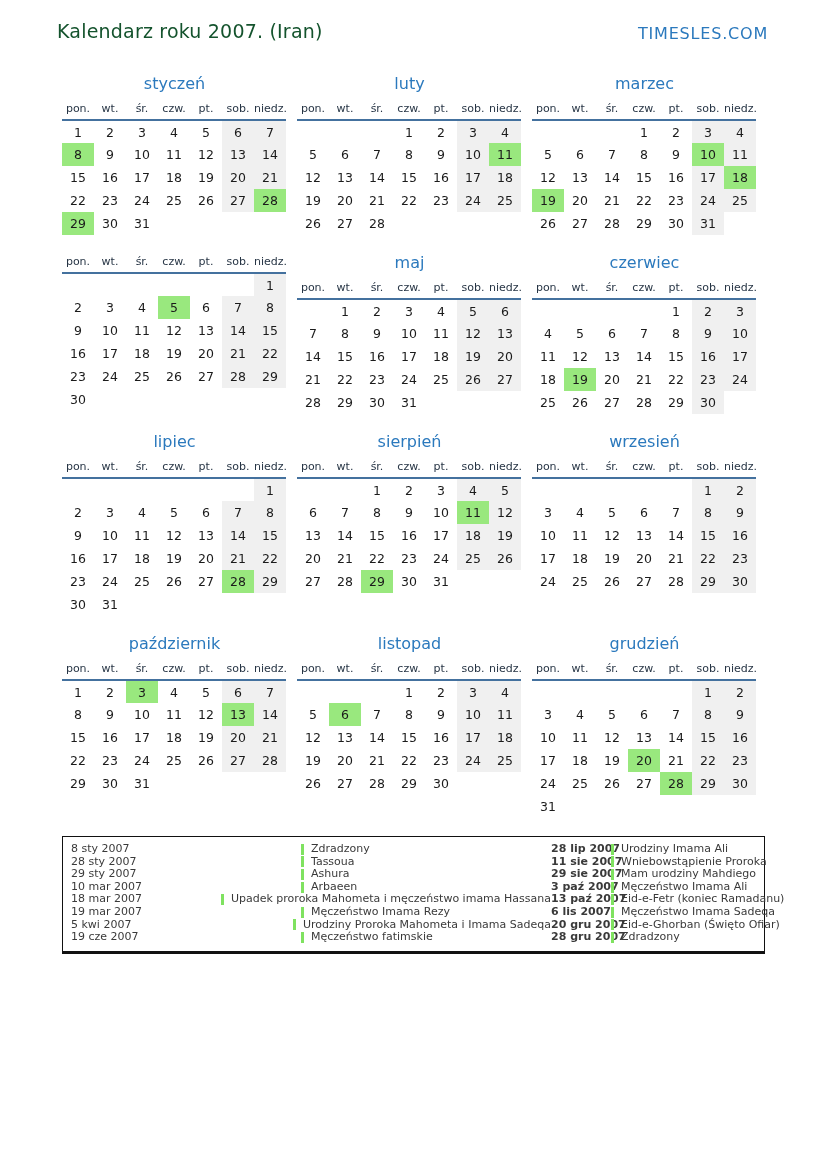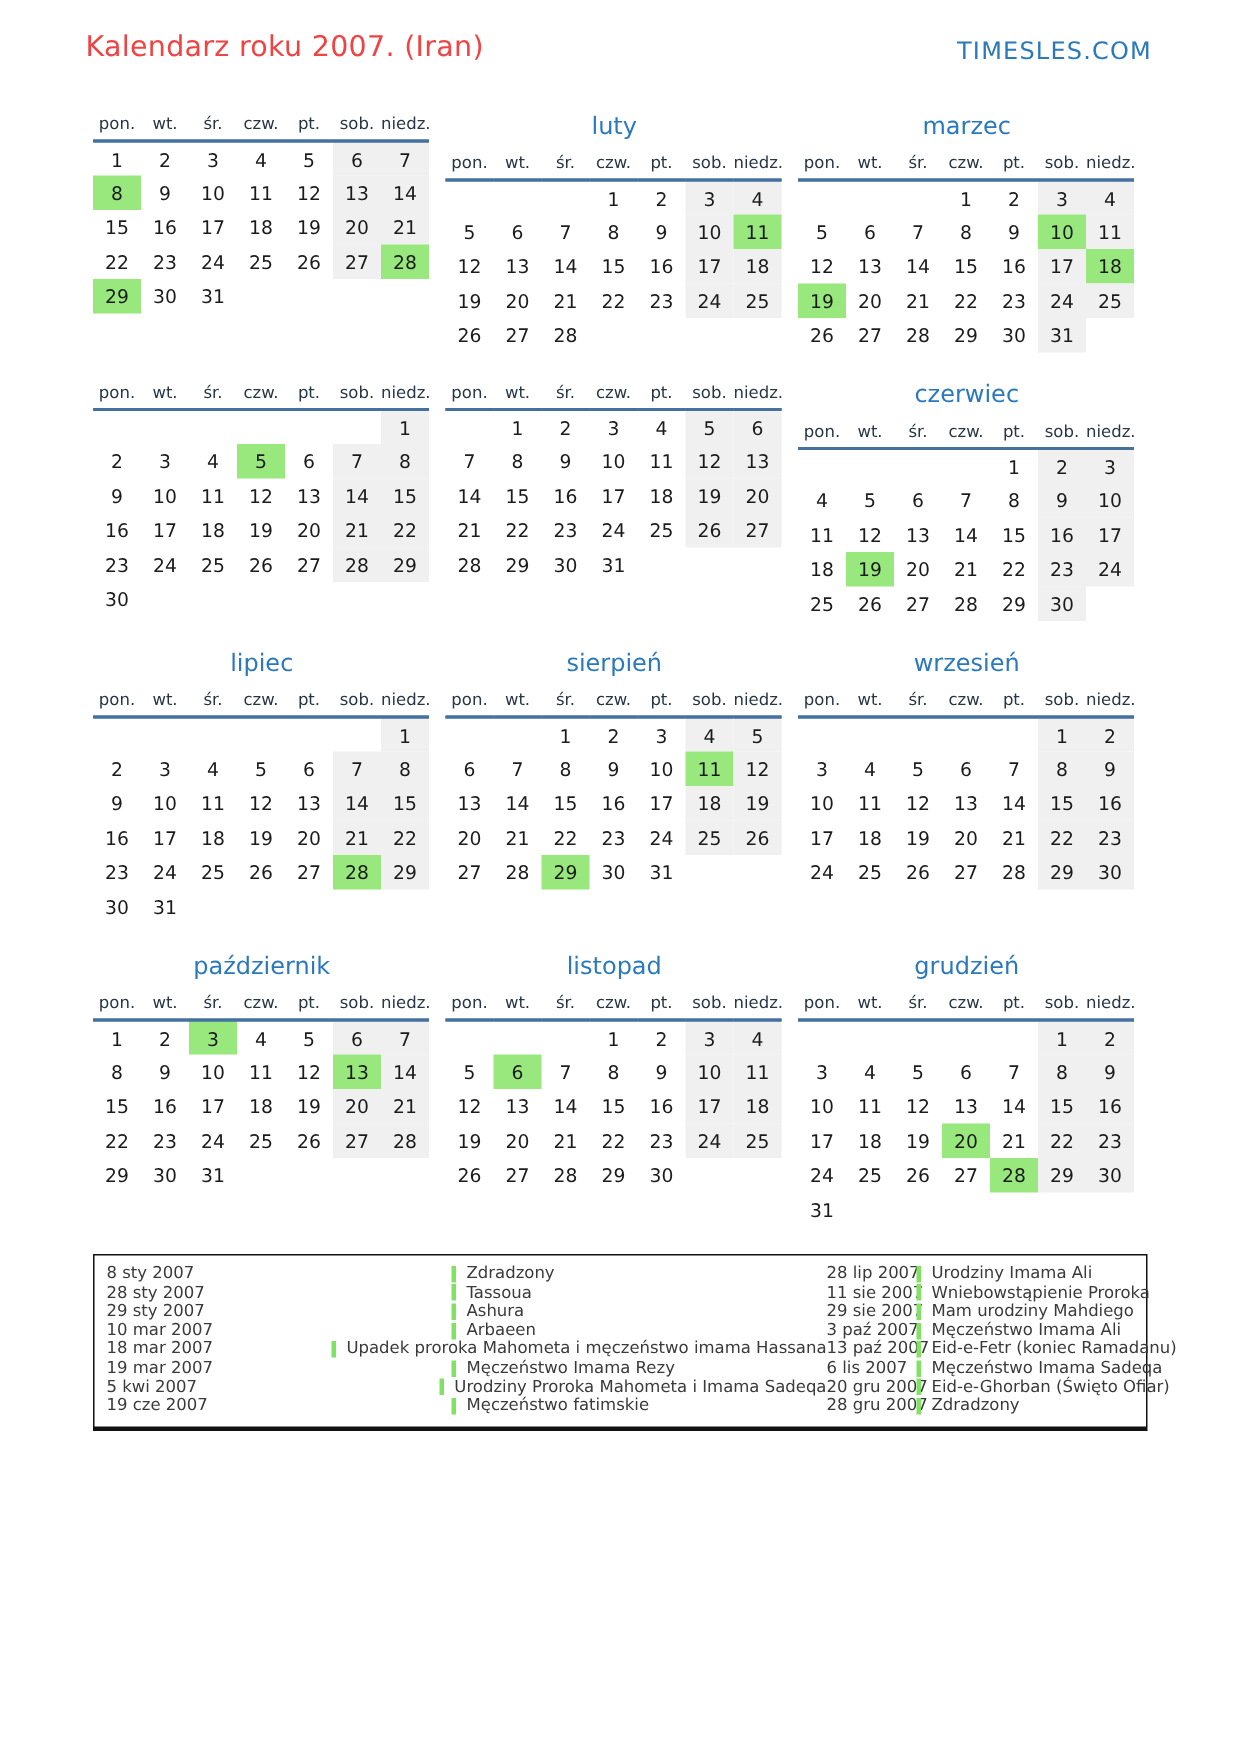--- a/index.html
+++ b/index.html
@@ -12,21 +12,21 @@
   }
   .page-header {
     display: flex;
     justify-content: space-between;
     align-items: flex-start;
     padding: 20px 59px 0 57px;
   }
   .page-title {
     font-size: 19px;
     font-weight: 500;
-    color: #ef4444;
+    color: #14532d;
     letter-spacing: 0.2px;
   }
   .site-link {
     font-size: 16px;
     color: var(--accent-blue, #2b79bd);
     text-decoration: none;
     letter-spacing: 0.8px;
     margin-top: 4px;
   }
   .months-grid {
@@ -82,40 +82,41 @@
   .legend-col.right { flex: 1; }
   .legend-row {
     display: flex;
     align-items: center;
     font-size: 11px;
     line-height: 12.6px;
     color: #3a3a3a;
     white-space: nowrap;
   }
   .legend-col.left .legend-date { width: 230px; }
-  .legend-col.right .legend-date { width: 60px; }
+  .legend-col.right .legend-date { width: 60px; font-weight: bold; }
   .legend-marker {
     display: inline-block;
     width: 3px;
     height: 11px;
     background: var(--legend-marker-green, #7fe260);
     margin-right: 7px;
     flex-shrink: 0;
   }
 </style>
 </head>
 <body>
 
 <div class="page-header">
   <h1 class="page-title">Kalendarz roku 2007. (Iran)</h1>
   <a class="site-link" href="#">TIMESLES.COM</a>
 </div>
 
 <div class="months-grid" id="months-grid">
     <section class="month">
+      <h2 class="month-title">styczeń</h2>
       <table class="month-table">
         <thead>
           <tr>
             <th>pon.</th>
             <th>wt.</th>
             <th>śr.</th>
             <th>czw.</th>
             <th>pt.</th>
             <th>sob.</th>
             <th>niedz.</th>
@@ -361,20 +362,21 @@
             <td></td>
             <td></td>
             <td></td>
             <td></td>
             <td></td>
           </tr>
         </tbody>
       </table>
     </section>
     <section class="month">
+      <h2 class="month-title">maj</h2>
       <table class="month-table">
         <thead>
           <tr>
             <th>pon.</th>
             <th>wt.</th>
             <th>śr.</th>
             <th>czw.</th>
             <th>pt.</th>
             <th>sob.</th>
             <th>niedz.</th>

